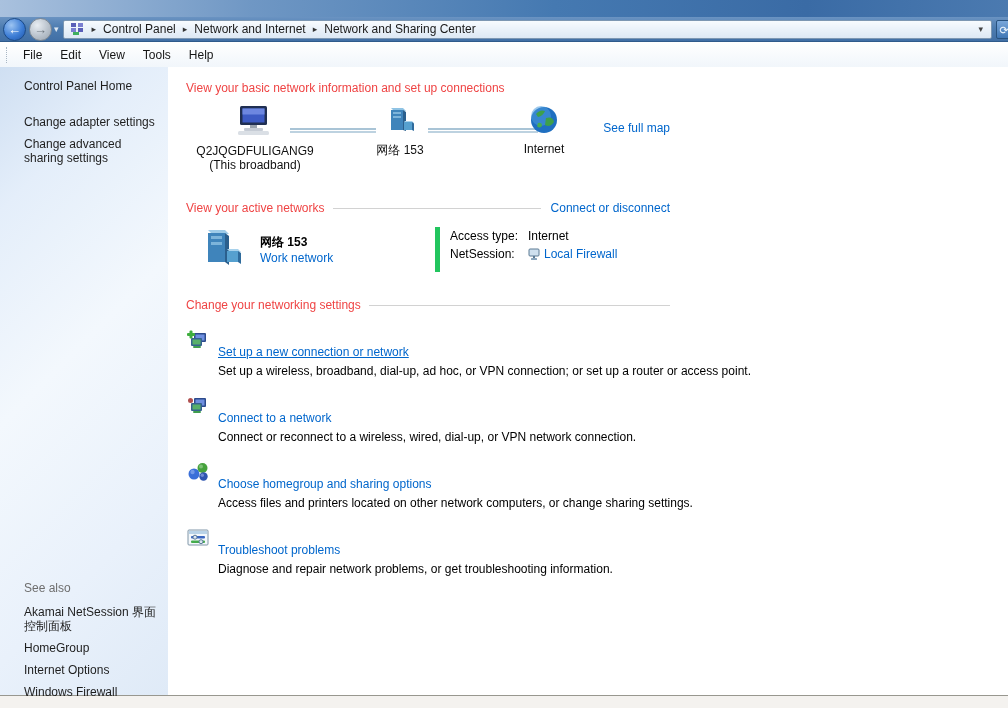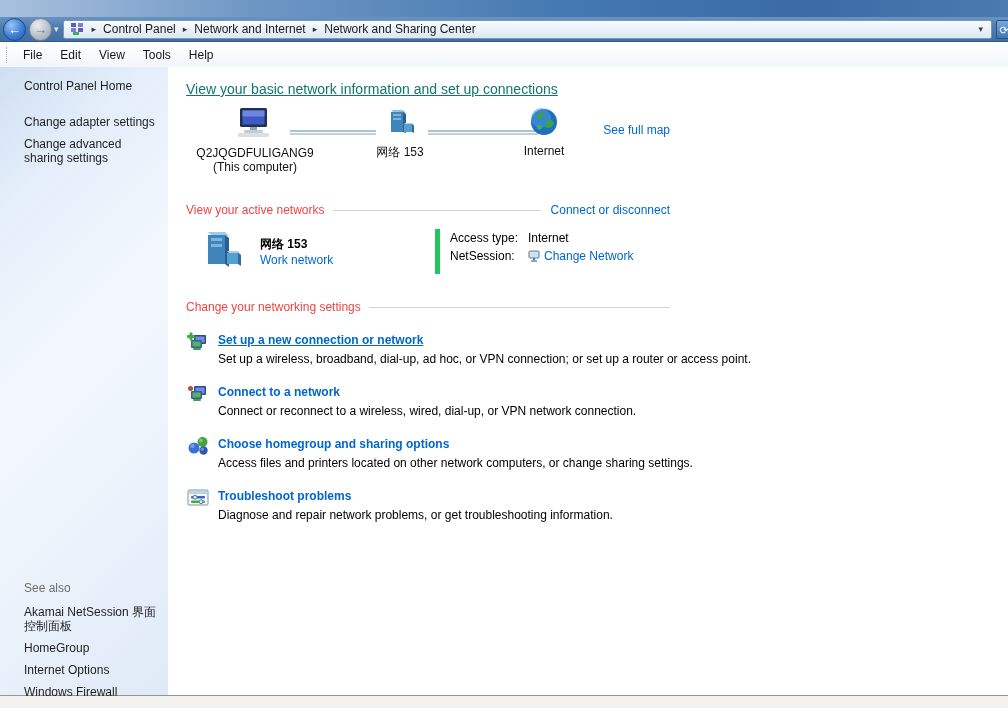--- a/index.html
+++ b/index.html
@@ -29,21 +29,21 @@
   
   .content { display:flex; height:628px; }
   .sidebar { position:relative; width:168px; flex:0 0 168px; height:100%;
     background:linear-gradient(135deg,#cfdff2 0%,#e4eefa 18%,#f3f8fd 45%,#e9f1fb 75%,#dfeaf7 100%); }
   .side-item { padding:4px 10px 4px 24px; color:#1e1e1e; cursor:pointer; line-height:14px; }
   .side-top { padding-top:12px; }
   .side-gap { height:14px; }
   .see-also { position:absolute; top:510px; left:0; right:0; }
   .see-also-label { padding:4px 10px 6px 24px; color:#6e6e6e; }
   .main { flex:1 1 auto; background:#fff; padding:14px 0 0 18px; position:relative; }
-  .heading { font-size:14px; color:#0f766e; font-weight:normal; letter-spacing:0;text-decoration:underline; }
+  .heading { font-size:12px; color:#ef4444; font-weight:normal; letter-spacing:0; }
 
   
   .map { position:relative; width:484px; height:82px; margin-top:6px; }
   .map-node { position:absolute; top:4px; width:130px; text-align:center; }
   .map-node .nlabel { margin-top:4px; color:#111; }
   .map-node .nsub { color:#111; }
   .map-line { position:absolute; top:27px; height:5px; border-top:2px solid #a9c4d6; border-bottom:2px solid #bdd2e0; }
   .see-full-map { position:absolute; right:0; top:20px; }
   a.link { color:#0066cc; text-decoration:none; cursor:pointer; }
 
@@ -64,21 +64,21 @@
   .kv-row { display:flex; align-items:center; margin-bottom:4px; }
   .kv-label { width:78px; color:#000; }
   .kv-val { color:#000; display:flex; align-items:center; }
   .mini-icon { width:12px; height:13px; margin-right:4px; display:inline-block; }
 
   
   .settings-wrap { margin-top:26px; }
   .task { display:flex; margin-top:15px; width:700px; }
   .task-icon { width:26px; flex:0 0 26px; padding-top:1px; }
   .task-body { margin-left:6px; }
-  .task-title { display:inline-block; margin-top:4px;font-weight:bold; }
+  .task-title { display:inline-block; margin-top:18px; }
   .task-title.hovered { text-decoration:underline; }
   .task-desc { margin-top:5px; color:#000; white-space:nowrap; }
 
   .statusband { height:14px; background:#f4f2ef; border-top:1px solid #98978f; }
 </style>
 </head>
 <body>
 
 <div class="window">
 
@@ -149,21 +149,21 @@
             <svg width="44" height="32" viewBox="0 0 44 32">
               <rect x="7" y="1" width="27" height="19" rx="1.5" fill="#202f52"></rect>
               <rect x="9.5" y="3.5" width="22" height="14" fill="#3d5bc4"></rect>
               <rect x="9.5" y="3.5" width="22" height="6" fill="#6d87e0"></rect>
               <rect x="17" y="20" width="7" height="3" fill="#9aa3ad"></rect>
               <rect x="11" y="23" width="19" height="3" rx="1" fill="#c6ccd5"></rect>
               <rect x="5" y="26" width="31" height="4" rx="1.5" fill="#dadfe5"></rect>
             </svg>
           </span>
           <div class="nlabel">Q2JQGDFULIGANG9</div>
-          <div class="nsub">(This computer)</div>
+          <div class="nsub">(This broadband)</div>
         </div>
 
         <div class="map-line" style="left:104px; width:86px;"></div>
 
         <div class="map-node" style="left:149px;">
           <span>
             <svg width="34" height="30" viewBox="0 0 34 30">
               <polygon points="8,3 20,3 23,6 11,6" fill="#8fc3e4"></polygon>
               <rect x="8" y="5" width="12" height="20" fill="#3f84bb"></rect>
               <polygon points="20,5 23,7 23,26 20,25" fill="#2b5f8d"></polygon>
@@ -229,21 +229,21 @@
             <div class="kv-row">
               <span class="kv-label">NetSession:</span>
               <span class="kv-val">
                 <span class="mini-icon">
                   <svg width="12" height="13" viewBox="0 0 12 13">
                     <rect x="1" y="1" width="10" height="7" rx="1" fill="#cfe0ee" stroke="#5c7a94"></rect>
                     <rect x="5" y="8" width="2" height="2" fill="#5c7a94"></rect>
                     <rect x="3" y="10" width="6" height="2" rx="0.5" fill="#8aa5bc"></rect>
                   </svg>
                 </span>
-                <a class="link">Change Network</a>
+                <a class="link">Local Firewall</a>
               </span>
             </div>
           </div>
         </div>
       </div>
 
       <div class="settings-wrap">
         <div class="section-head">
           <span class="section-label">Change your networking settings</span>
           <span class="section-rule"></span>

